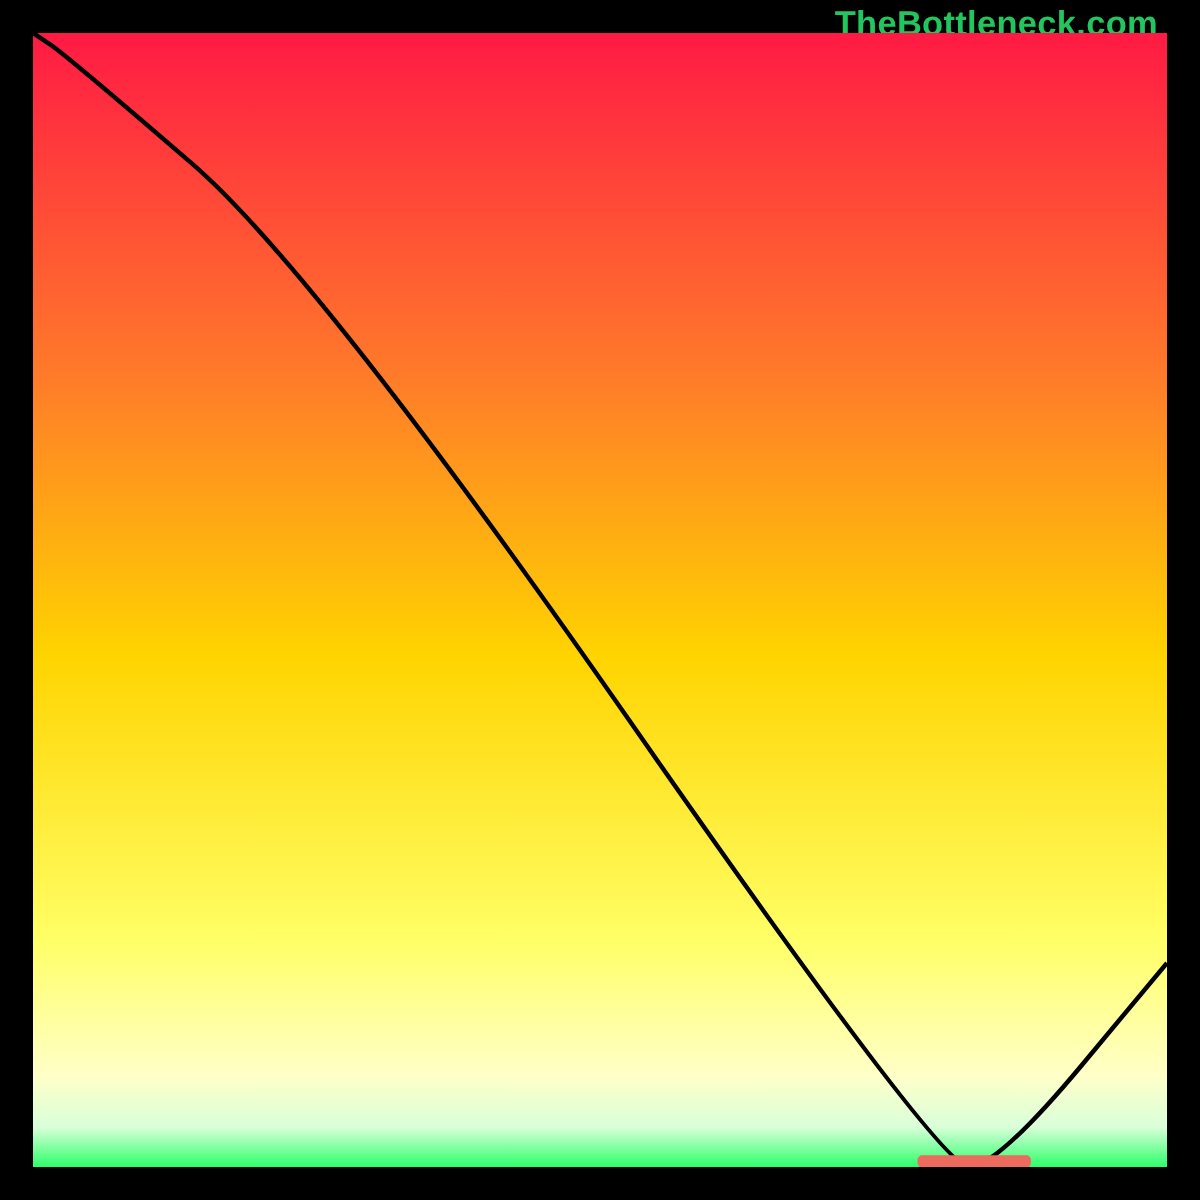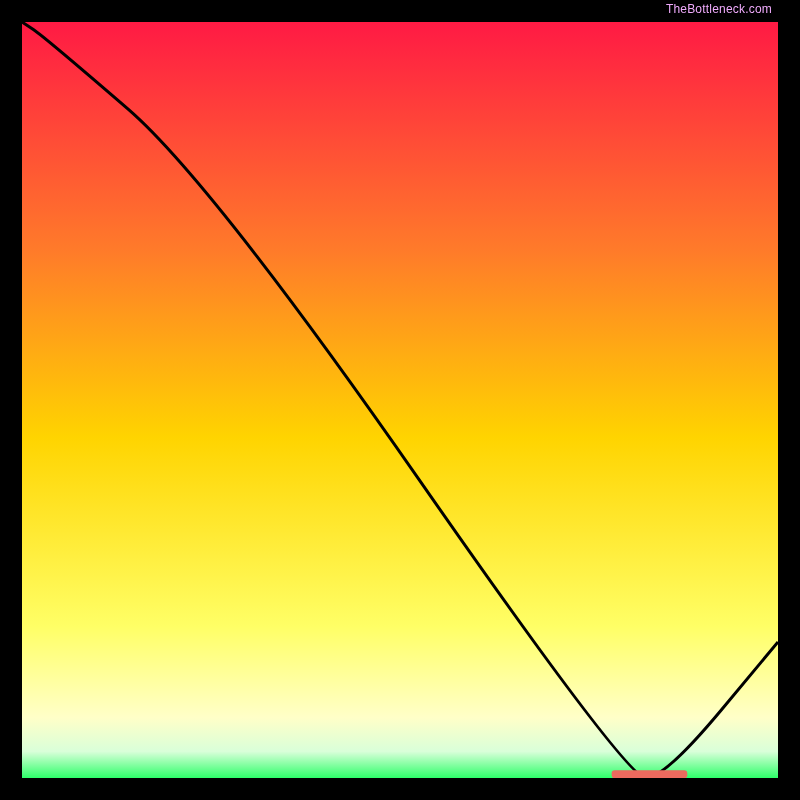--- a/index.html
+++ b/index.html
@@ -23,23 +23,23 @@
     position: absolute;
     left: 0;
     top: 0;
     width: 756px;
     height: 756px;
   }
   .attribution {
     position: absolute;
     top: 2px;
     right: 28px;
-    color: #f0abfc;
-    font-size: 12px;
-    font-weight: 400;
+    color: #22c55e;
+    font-size: 23px;
+    font-weight: 700;
     letter-spacing: 0.2px;
   }
 </style>
 </head>
 <body>
 
 <div class="attribution">TheBottleneck.com</div>
 
 <div class="frame">
   <svg class="plot" viewBox="0 0 756 756" preserveAspectRatio="none">

